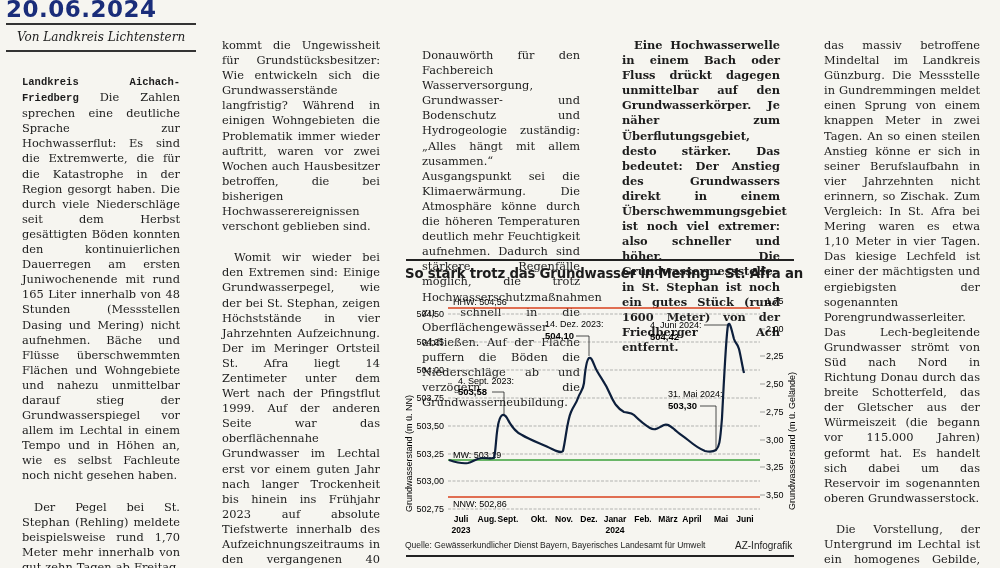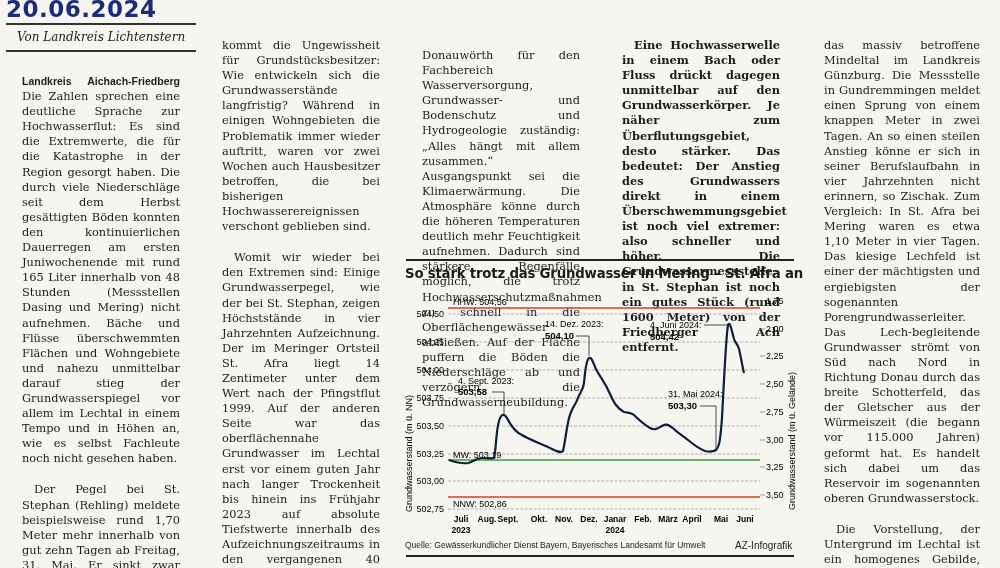--- a/index.html
+++ b/index.html
@@ -5,21 +5,21 @@
   html, body { margin:0; padding:0; }
   body { width:1000px; height:568px; background:#f6f5f0; position:relative; overflow:hidden;
          font-family:"DejaVu Serif", serif; color:#1c1c1c; }
   .date { position:absolute; left:6px; top:-4px; font-family:"DejaVu Sans", sans-serif; font-weight:bold;
           font-size:23px; color:#1a2d7a; letter-spacing:0.5px; }
   .rule { position:absolute; height:1px; background:#333; }
   .byline { position:absolute; left:6px; width:190px; top:30px; text-align:center; font-style:italic; font-size:12px; }
   .col { position:absolute; font-size:11.4px; line-height:15.1px; text-align:justify; hyphens:manual; }
   .col p { margin:16px; text-indent:0; }
   .col p.ind { text-indent:12px; }
-  .lead { font-family:Liberation Sans, sans-serif; font-weight:bold; font-size:10.5px; }
+  .lead { font-family:Liberation Mono, monospace; font-weight:bold; font-size:10.5px; }
   .chart-title { position:absolute; left:405px; top:266px; font-family:"DejaVu Sans", sans-serif; font-weight:bold; font-size:13.3px; letter-spacing:-0.2px; }
   svg text { font-family:"Liberation Sans", sans-serif; }
   .src { position:absolute; left:405px; top:540px; font-family:"Liberation Sans", sans-serif; font-size:8.5px; }
   .credit { position:absolute; left:735px; top:540px; font-family:"Liberation Sans", sans-serif; font-size:10px; }
 </style>
 </head>
 <body>
 
 <div class="date">20.06.2024</div>
 <div class="rule" style="left:6px; top:23px; width:190px; height:2px;"></div>

